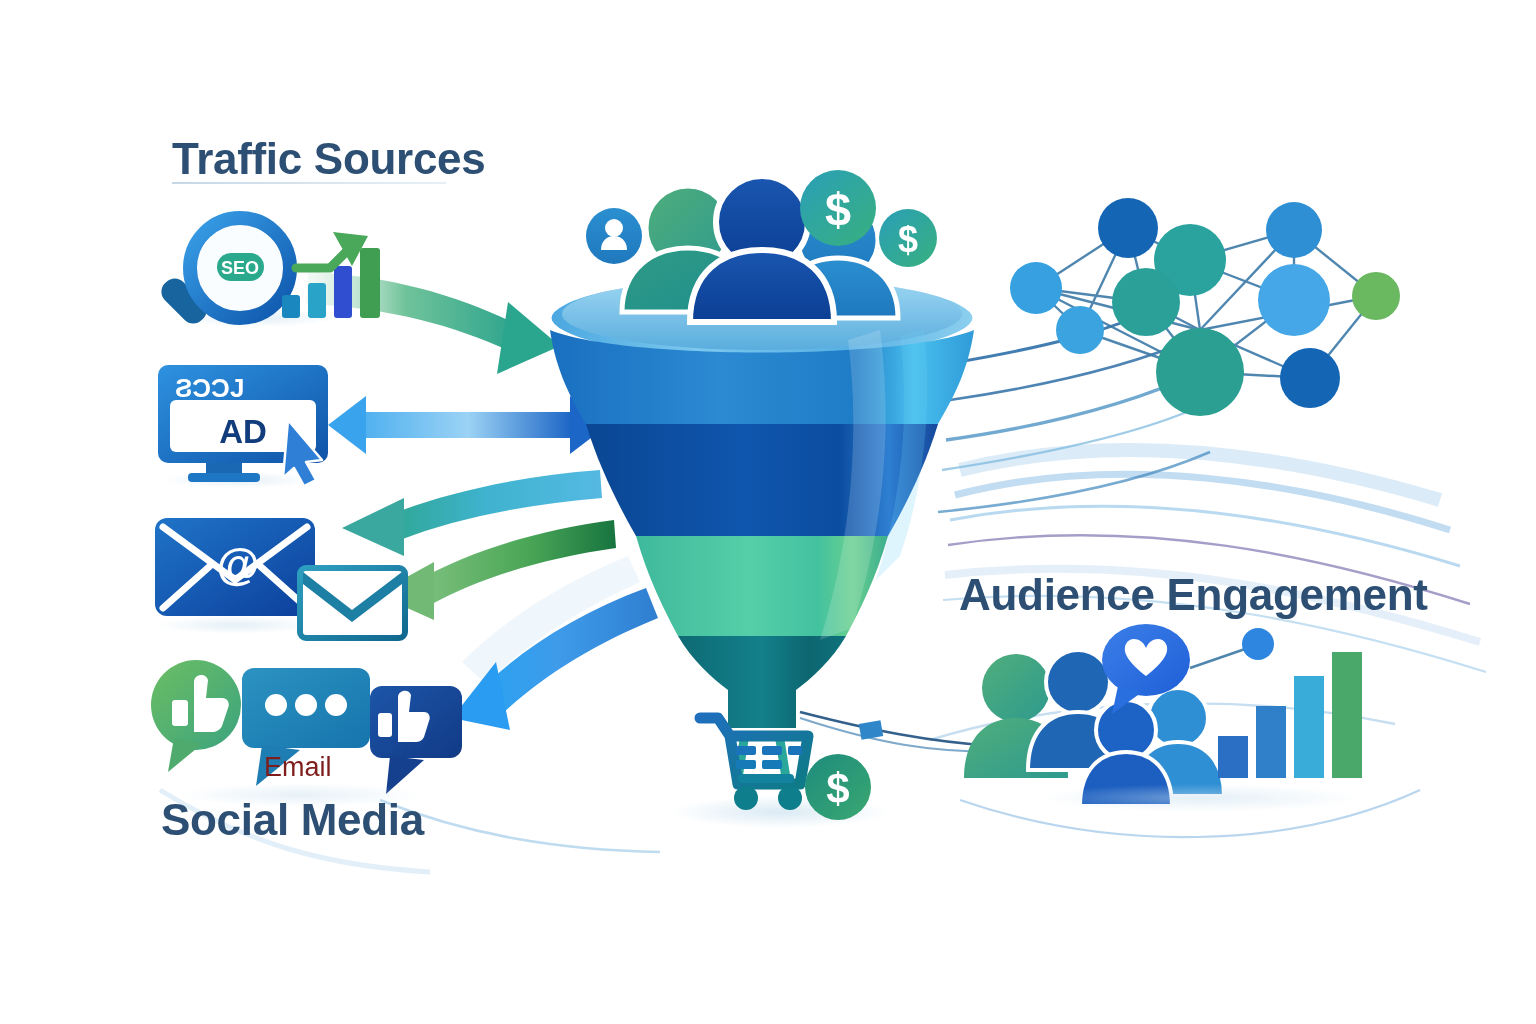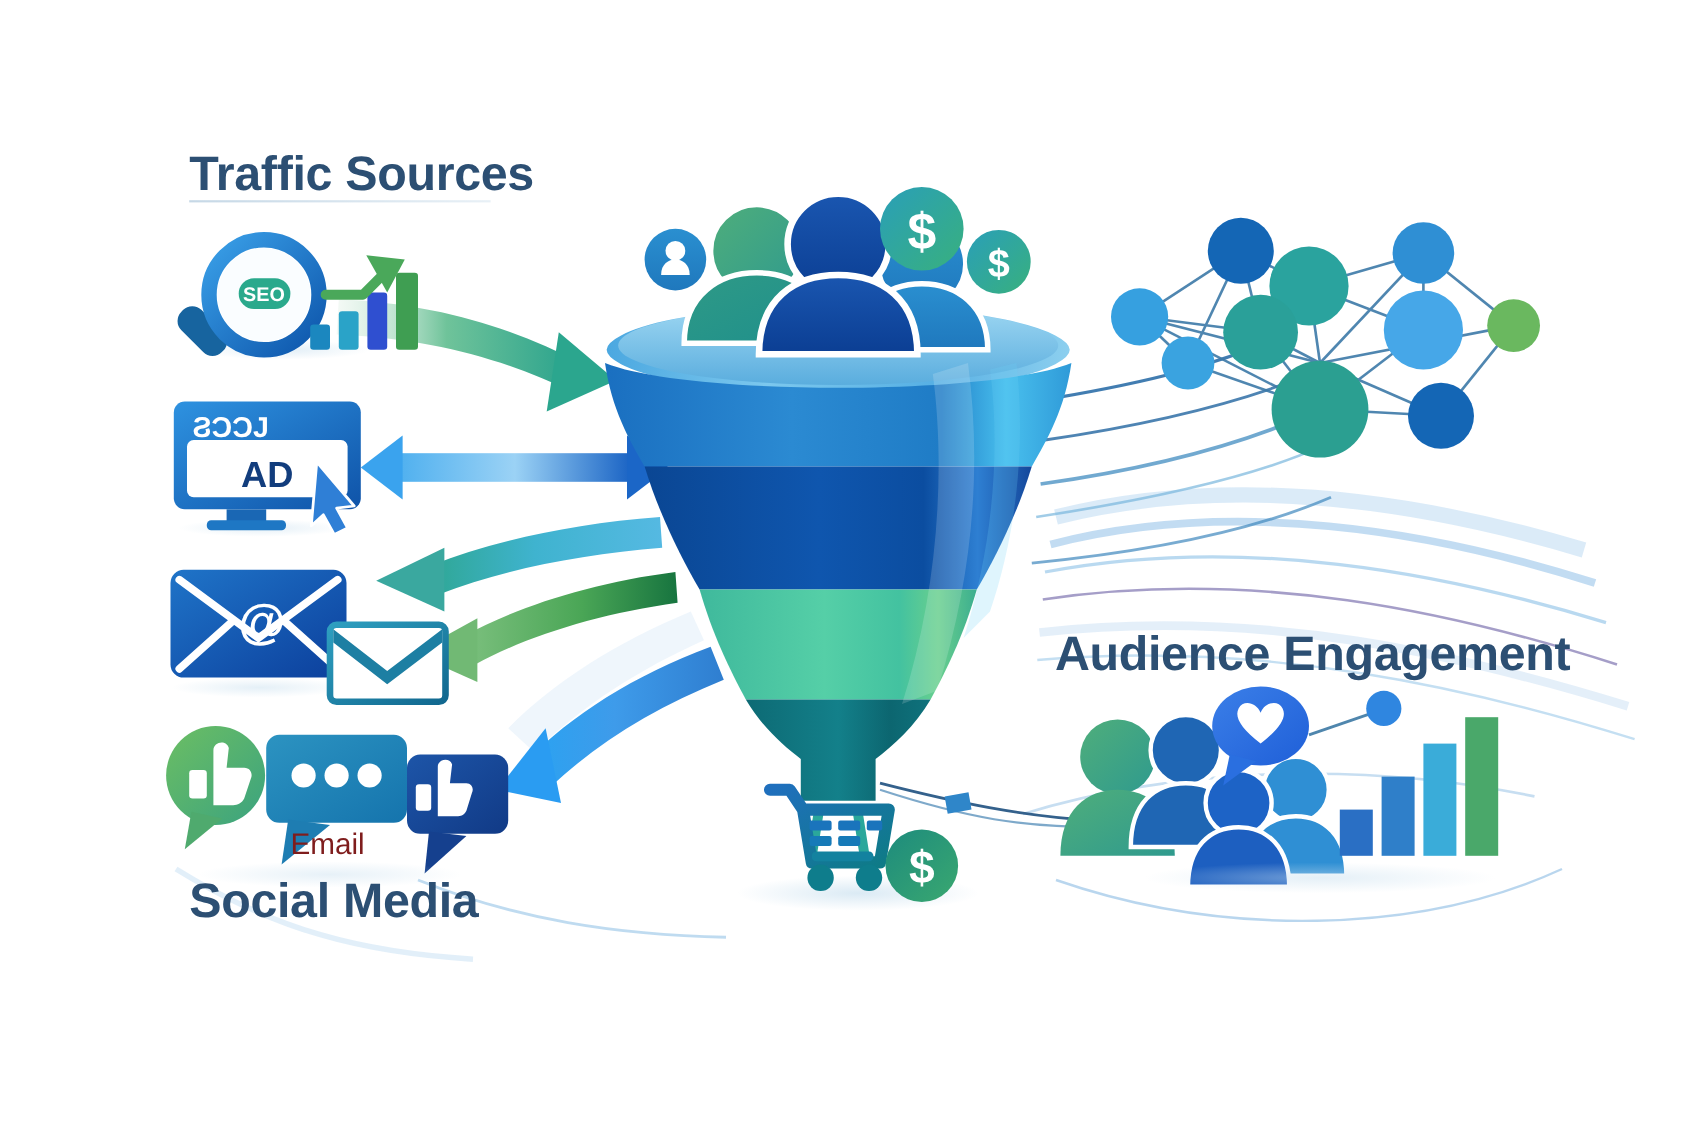--- a/index.html
+++ b/index.html
@@ -406,15 +406,15 @@
 </svg>
 
 <div class="lbl title" style="left:172px;top:134px;">Traffic Sources</div>
 <div class="title-underline" style="left:172px;top:182px;width:274px;"></div>
 
 
 <div class="lbl title" style="left:959px;top:570px;">Audience Engagement</div>
 
 <div class="lbl email-lbl" style="left:264px;top:752px;">Email</div>
 
-<div class="lbl title" style="left:172px;top:795px;">Social Media</div>
+<div class="lbl title" style="left:161px;top:795px;">Social Media</div>
 
 </div>
 
 </body></html>

